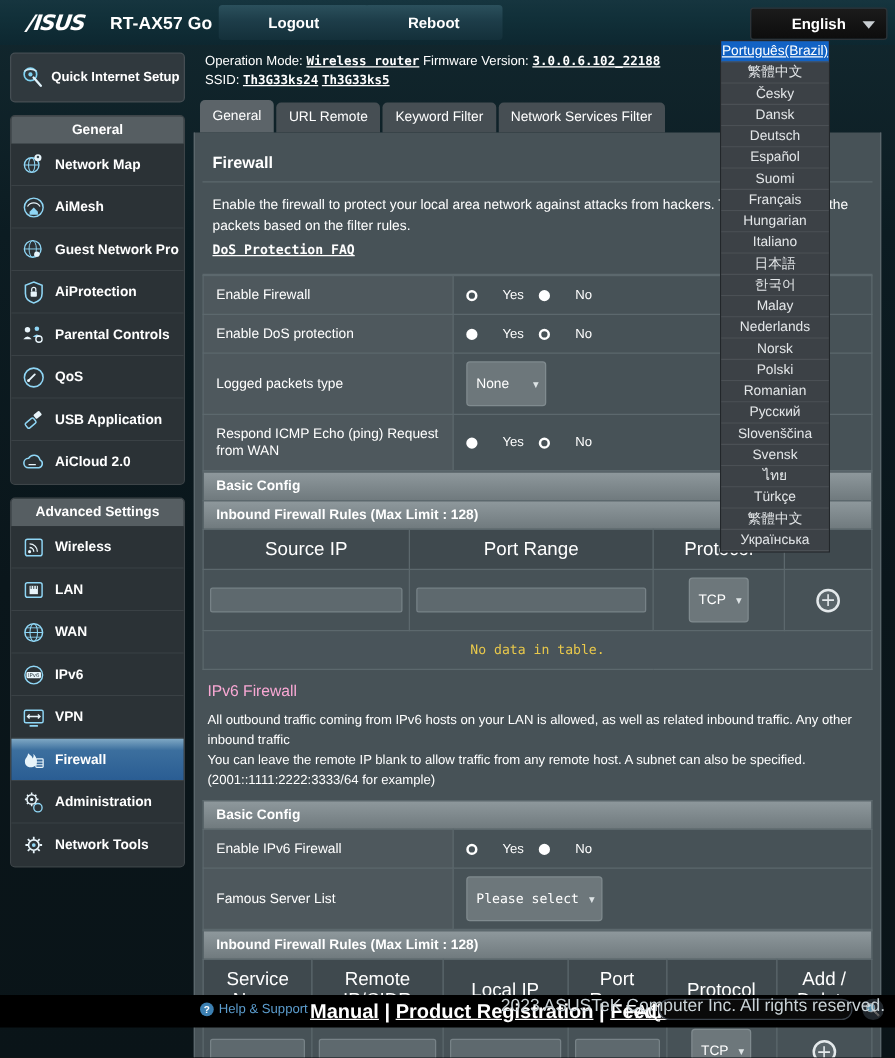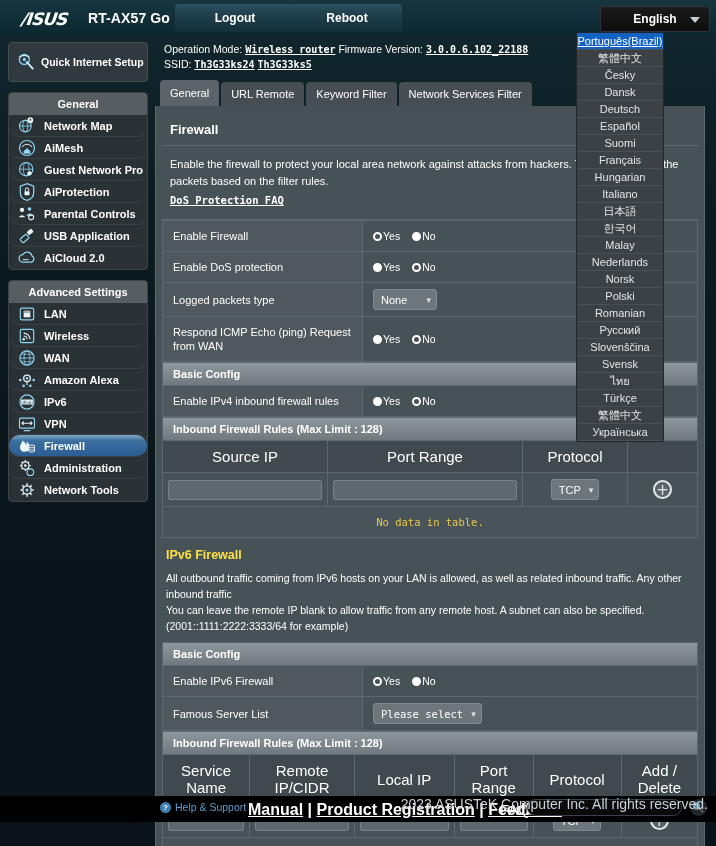--- a/index.html
+++ b/index.html
@@ -85,25 +85,24 @@
   .menu-group {
     width: 140px; background: #2b3236;
     border: 1px solid #3e4549; border-radius: 4px;
     overflow: hidden; margin-bottom: 10px;
   }
   .menu-head {
     height: 22px; line-height: 22px; text-align: center;
     background: #565e62; color: #ffffff; font-size: 11px; font-weight: bold;
   }
   .menu-item {
-    height: 22px; display: flex; align-items: center;
+    height: 34px; display: flex; align-items: center;
     padding-left: 8px; cursor: pointer;
     border-bottom: 1px solid #3a4145;
     background: #2b3236;
-    border-radius: 12px;
   }
   .menu-item:last-child { border-bottom: none; }
   .menu-item.active {
     background: linear-gradient(180deg, #7fa8c4 0%, #3c6f9e 28%, #2a5d93 100%);
   }
   .menu-label { color: #ffffff; font-size: 11px; font-weight: bold; margin-left: 7px; }
   .ico { width: 20px; height: 20px; flex: 0 0 20px; display: block; }
 
   
   .main { position: absolute; left: 155px; top: 36px; width: 550px; }
@@ -145,35 +144,35 @@
   table.ftab { width: 100%; border-collapse: collapse; }
   table.ftab td, table.ftab th { border: 1px solid #5c686d; }
   .lbl-cell {
     width: 200px; background: #4e585d; color: #ffffff;
     font-size: 11px; padding: 8px 10px; line-height: 14px;
   }
   .val-cell { background: #475257; padding: 6px 10px; }
 
   .radio-set { display: flex; align-items: center; gap: 5px; }
   .radio {
-    display: inline-flex; align-items: center; gap: 1px;
+    display: inline-flex; align-items: center; gap: 20px;
     cursor: pointer; margin-right: 7px;
   }
   .dot {
     width: 9px; height: 9px; border-radius: 50%;
     border: 2px solid #ffffff; background: transparent;
     display: inline-block;
   }
   .dot.on { background: #ffffff; border-color: #ffffff; }
   .radio-txt { color: #ffffff; font-size: 10.5px; }
 
   .sel-box {
     display: inline-flex; align-items: center; justify-content: space-between;
     background: #6d777b; border: 1px solid #808b8f; border-radius: 3px;
-    color: #ffffff; font-size: 11px; height: 21px; padding: 0 5px 0 7px;
+    color: #ffffff; font-size: 11px; height: 36px; padding: 0 5px 0 7px;
     cursor: pointer;
   }
   .sel-box .cv { margin-left: 8px; font-size: 9px; color: #dde3e5; }
   .sel-mono { font-family: "DejaVu Sans Mono", monospace; font-size: 10.5px; }
 
   .grp-head {
     background: linear-gradient(180deg, #8e989c 0%, #707a7e 100%);
     color: #ffffff; font-size: 11px; font-weight: bold;
     padding: 5px 10px; border: 1px solid #5c686d; border-bottom: none;
     margin-top: 0;
@@ -194,21 +193,21 @@
     font-family: "DejaVu Sans Mono", monospace;
     text-align: center; padding: 9px 0;
   }
   .plus {
     width: 19px; height: 19px; border-radius: 50%;
     border: 2px solid #e4e9eb; color: #e4e9eb;
     display: flex; align-items: center; justify-content: center;
     font-size: 15px; line-height: 14px; margin: 0 auto; cursor: pointer;
     background: #5a656a; font-family: "DejaVu Sans", sans-serif;
   }
-  .sub-title { color: #fde047; font-size: 12.5px; font-weight: bold; padding: 10px 4px 8px 4px; }
+  .sub-title { color: #f9a8d4; font-size: 12.5px; font-weight: normal; padding: 10px 4px 8px 4px; }
   .sub-desc { color: #ffffff; font-size: 10.5px; line-height: 16px; padding: 0 4px 8px 4px; }
 
   
   .footer {
     position: absolute; left: 0; top: 796px; width: 716px; height: 26px;
     background: #000000;
   }
   .f-help {
     position: absolute; left: 160px; top: 5px;
     color: #5b9ccd; font-size: 10.5px;
@@ -340,78 +339,74 @@
               <circle cx="6" cy="7" r="2.6" fill="#e8f4fa"></circle>
               <path d="M2 16 q4-5 8 0z" fill="#e8f4fa"></path>
               <circle cx="15" cy="6" r="2.2" fill="#8fd6f5"></circle>
               <path d="M11 14 q4-5 8 0z" fill="#8fd6f5"></path>
               <circle cx="17" cy="16" r="3" fill="none" stroke="#e8f4fa" stroke-width="1.3"></circle>
             </svg>
             <span class="menu-label">Parental Controls</span>
           </div>
           <div class="menu-item">
             <svg class="ico" viewBox="0 0 24 24">
+              <circle cx="12" cy="12" r="9" fill="none" stroke="#8fd6f5" stroke-width="1.5"></circle>
+              <path d="M7 15 l6-6" stroke="#e8f4fa" stroke-width="1.8" stroke-linecap="round"></path>
+              <circle cx="7" cy="15" r="1.4" fill="#e8f4fa"></circle>
+            </svg>
+            <span class="menu-label">QoS</span>
+          </div>
+          <div class="menu-item">
+            <svg class="ico" viewBox="0 0 24 24">
               <rect x="4" y="12" width="10" height="6" rx="1.5" transform="rotate(-40 9 15)" fill="none" stroke="#8fd6f5" stroke-width="1.4"></rect>
               <rect x="12" y="5" width="7" height="5" rx="1" transform="rotate(-40 15 7)" fill="#e8f4fa"></rect>
             </svg>
             <span class="menu-label">USB Application</span>
           </div>
           <div class="menu-item">
             <svg class="ico" viewBox="0 0 24 24">
               <path d="M7 17 a4.5 4.5 0 0 1 0-9 6 6 0 0 1 11 1.5 A4 4 0 0 1 17 17z" fill="none" stroke="#8fd6f5" stroke-width="1.5"></path>
               <line x1="7" y1="14" x2="14" y2="14" stroke="#e8f4fa" stroke-width="1.1"></line>
             </svg>
             <span class="menu-label">AiCloud 2.0</span>
           </div>
         </div>
     </div>
 
     <div class="menu-group">
       <div class="menu-head">Advanced Settings</div>
       <div id="advanced-items">
+          <div class="menu-item">
+            <svg class="ico" viewBox="0 0 24 24">
+              <rect x="4" y="4" width="16" height="16" rx="2" fill="none" stroke="#8fd6f5" stroke-width="1.4"></rect>
+              <circle cx="8" cy="16" r="1.5" fill="#e8f4fa"></circle>
+              <path d="M8 12 a4 4 0 0 1 4 4" fill="none" stroke="#e8f4fa" stroke-width="1.3"></path>
+              <path d="M8 8.5 a7.5 7.5 0 0 1 7.5 7.5" fill="none" stroke="#e8f4fa" stroke-width="1.3"></path>
+            </svg>
+            <span class="menu-label">Wireless</span>
+          </div>
           <div class="menu-item">
             <svg class="ico" viewBox="0 0 24 24">
               <rect x="4" y="5" width="16" height="14" rx="2" fill="none" stroke="#8fd6f5" stroke-width="1.4"></rect>
               <rect x="8" y="8" width="8" height="8" fill="#e8f4fa"></rect>
               <rect x="9" y="8" width="1" height="3" fill="#3b4a50"></rect>
               <rect x="11.5" y="8" width="1" height="3" fill="#3b4a50"></rect>
               <rect x="14" y="8" width="1" height="3" fill="#3b4a50"></rect>
             </svg>
             <span class="menu-label">LAN</span>
           </div>
           <div class="menu-item">
             <svg class="ico" viewBox="0 0 24 24">
-              <rect x="4" y="4" width="16" height="16" rx="2" fill="none" stroke="#8fd6f5" stroke-width="1.4"></rect>
-              <circle cx="8" cy="16" r="1.5" fill="#e8f4fa"></circle>
-              <path d="M8 12 a4 4 0 0 1 4 4" fill="none" stroke="#e8f4fa" stroke-width="1.3"></path>
-              <path d="M8 8.5 a7.5 7.5 0 0 1 7.5 7.5" fill="none" stroke="#e8f4fa" stroke-width="1.3"></path>
-            </svg>
-            <span class="menu-label">Wireless</span>
-          </div>
-          <div class="menu-item">
-            <svg class="ico" viewBox="0 0 24 24">
               <circle cx="12" cy="12" r="8.5" fill="none" stroke="#8fd6f5" stroke-width="1.4"></circle>
               <ellipse cx="12" cy="12" rx="3.6" ry="8.5" fill="none" stroke="#8fd6f5" stroke-width="1"></ellipse>
               <line x1="3.5" y1="12" x2="20.5" y2="12" stroke="#8fd6f5" stroke-width="1"></line>
               <line x1="5" y1="7.5" x2="19" y2="7.5" stroke="#8fd6f5" stroke-width="0.8"></line>
               <line x1="5" y1="16.5" x2="19" y2="16.5" stroke="#8fd6f5" stroke-width="0.8"></line>
             </svg>
             <span class="menu-label">WAN</span>
-          </div>
-          <div class="menu-item">
-            <svg class="ico" viewBox="0 0 24 24">
-              <circle cx="12" cy="10" r="4" fill="none" stroke="#e8f4fa" stroke-width="1.5"></circle>
-              <circle cx="12" cy="10" r="1.6" fill="#8fd6f5"></circle>
-              <path d="M12 14 v4" stroke="#e8f4fa" stroke-width="1.4"></path>
-              <circle cx="4" cy="12" r="1.6" fill="#8fd6f5"></circle>
-              <circle cx="20" cy="12" r="1.6" fill="#8fd6f5"></circle>
-              <circle cx="8" cy="19" r="1.6" fill="#8fd6f5"></circle>
-              <circle cx="16" cy="19" r="1.6" fill="#8fd6f5"></circle>
-            </svg>
-            <span class="menu-label">Amazon Alexa</span>
           </div>
           <div class="menu-item">
             <svg class="ico" viewBox="0 0 24 24">
               <circle cx="12" cy="12" r="8.5" fill="none" stroke="#8fd6f5" stroke-width="1.4"></circle>
               <rect x="5" y="9" width="14" height="6" rx="1" fill="#e8f4fa"></rect>
               <text x="12" y="14" font-size="5.2" text-anchor="middle" fill="#3b4a50" font-family="DejaVu Sans">IPv6</text>
             </svg>
             <span class="menu-label">IPv6</span>
           </div>
           <div class="menu-item">
@@ -536,39 +531,20 @@
                     <span class="dot"></span>
                     <span class="radio-txt">No</span>
                   </label>
                 </div>
               </td>
             </tr>
           </tbody>
       </table>
 
       <div class="grp-head">Basic Config</div>
-      <table class="ftab">
-        <tbody>
-          <tr>
-            <td class="lbl-cell">Enable IPv4 inbound firewall rules</td>
-            <td class="val-cell">
-              <div class="radio-set">
-                <label class="radio">
-                  <span class="dot on"></span>
-                  <span class="radio-txt">Yes</span>
-                </label>
-                <label class="radio">
-                  <span class="dot"></span>
-                  <span class="radio-txt">No</span>
-                </label>
-              </div>
-            </td>
-          </tr>
-        </tbody>
-      </table>
 
       <div class="grp-head">Inbound Firewall Rules (Max Limit : 128)</div>
       <table class="ftab">
         <thead>
             <tr id="ipv4-cols">
               <th class="th" style="width: 165px;">Source IP</th>
               <th class="th" style="width: 195px;">Port Range</th>
               <th class="th">Protocol</th>
               <th class="th" style="width: 70px;"></th>
             </tr>

